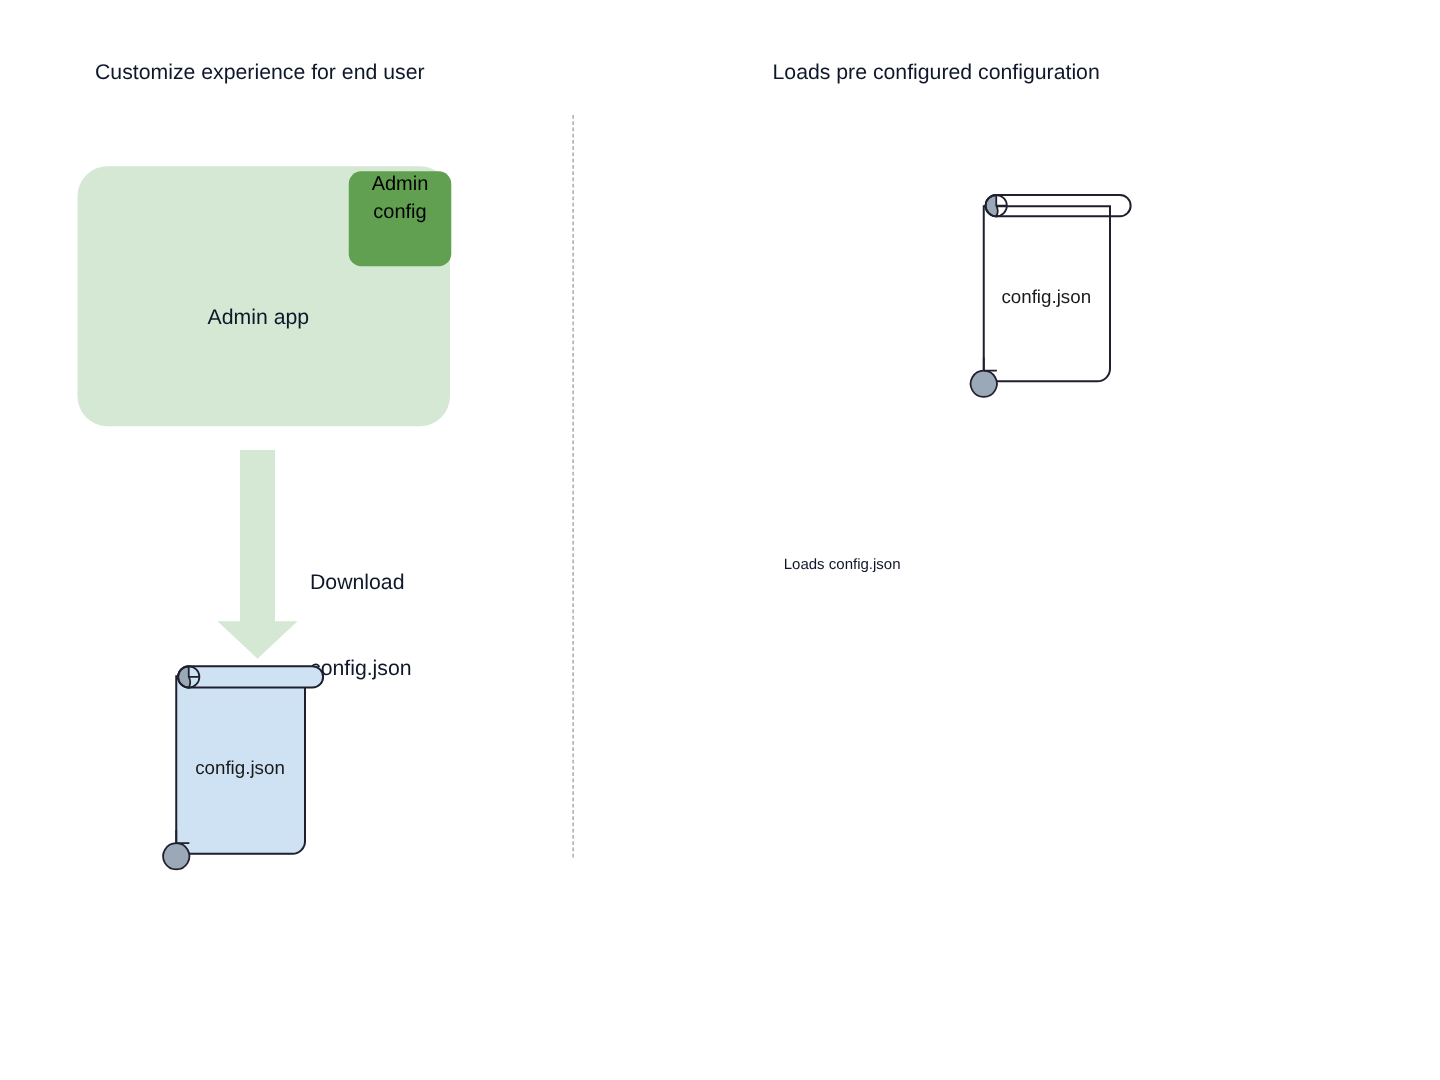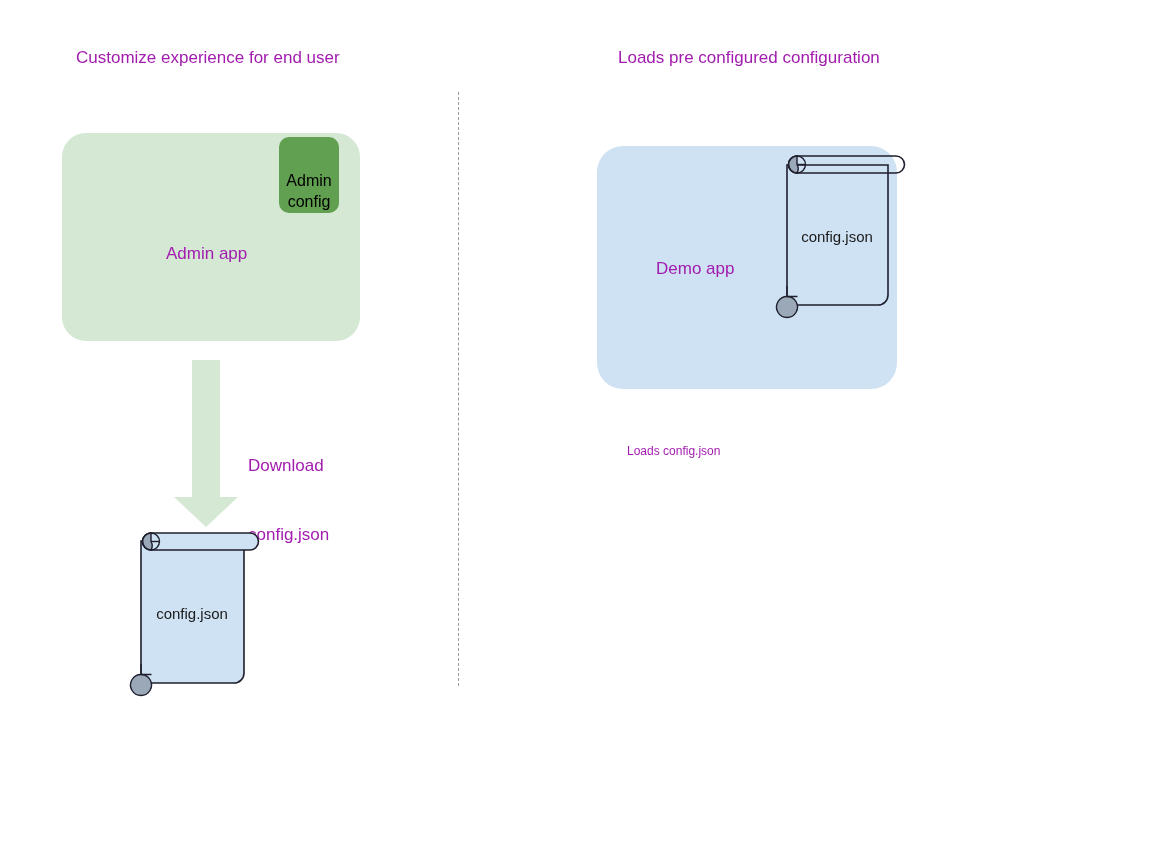--- a/index.html
+++ b/index.html
@@ -13,21 +13,21 @@
   }
   #canvas {
     position: relative;
     width: 1152px;
     height: 864px;
     background: #ffffff;
     overflow: hidden;
   }
   .label {
     position: absolute;
-    color: #a21caf;
+    color: #0f172a;
     white-space: pre;
     line-height: 1.18;
   }
   .title {
     font-size: 17px;
   }
   .box-label {
     font-size: 17px;
   }
   .panel-label {
@@ -53,26 +53,26 @@
     top: 133px;
     width: 298px;
     height: 208px;
     background: #d5e8d4;
     border-radius: 24px;
   }
   #admin-panel-box {
     position: absolute;
     left: 279px;
     top: 137px;
-    width: 60px;
+    width: 82px;
     height: 76px;
     background: #60a050;
     border-radius: 10px;
     display: flex;
-    align-items: flex-end;
+    align-items: flex-start;
     justify-content: center;
   }
   #demo-app-box {
     left: 597px;
     top: 146px;
     width: 300px;
     height: 243px;
     background: #cfe2f3;
     border-radius: 26px;
   }
@@ -141,23 +141,20 @@
       <path d="M 141 674.5 L 151.5 674.5 M 141 674.5 L 141 664" stroke="#1f1f2e" stroke-width="1.4" fill="none"></path>
 
       <text x="192" y="619" text-anchor="middle" font-family="Liberation Sans, sans-serif" font-size="15" fill="#1a1a1a">config.json</text>
     </g>
   </svg>
 
   <div id="divider"></div>
 
   <div class="label title" style="left:604px; top:48px;margin-left:14px;">Loads pre configured configuration</div>
 
-  <div class="app-box" id="demo-app-box">
-    <div class="label box-label" style="left:59px; top:113px;">Demo app</div>
-  </div>
 
   <svg class="overlay">
     <g style="pointer-events:auto;">
 
       <path d="M 787 165 L 888 165 L 888 295 A 10 10 0 0 1 878 305 L 787 305 Z" fill="none" stroke="#1f1f2e" stroke-width="1.6"></path>
 
       <path d="M 797 156 L 896 156 A 8.5 8.5 0 0 1 896 173 L 797 173 A 8.5 8.5 0 0 1 797 156 Z" fill="none" stroke="#1f1f2e" stroke-width="1.6"></path>
 
       <path d="M 797 164.5 L 797 156 A 8.5 8.5 0 0 0 797 173 A 8.5 8.5 0 0 0 797 164.5 Z" fill="#9aa8b8" stroke="#1f1f2e" stroke-width="1.4"></path>
       <circle cx="797" cy="164.5" r="8.5" fill="none" stroke="#1f1f2e" stroke-width="1.4"></circle>

